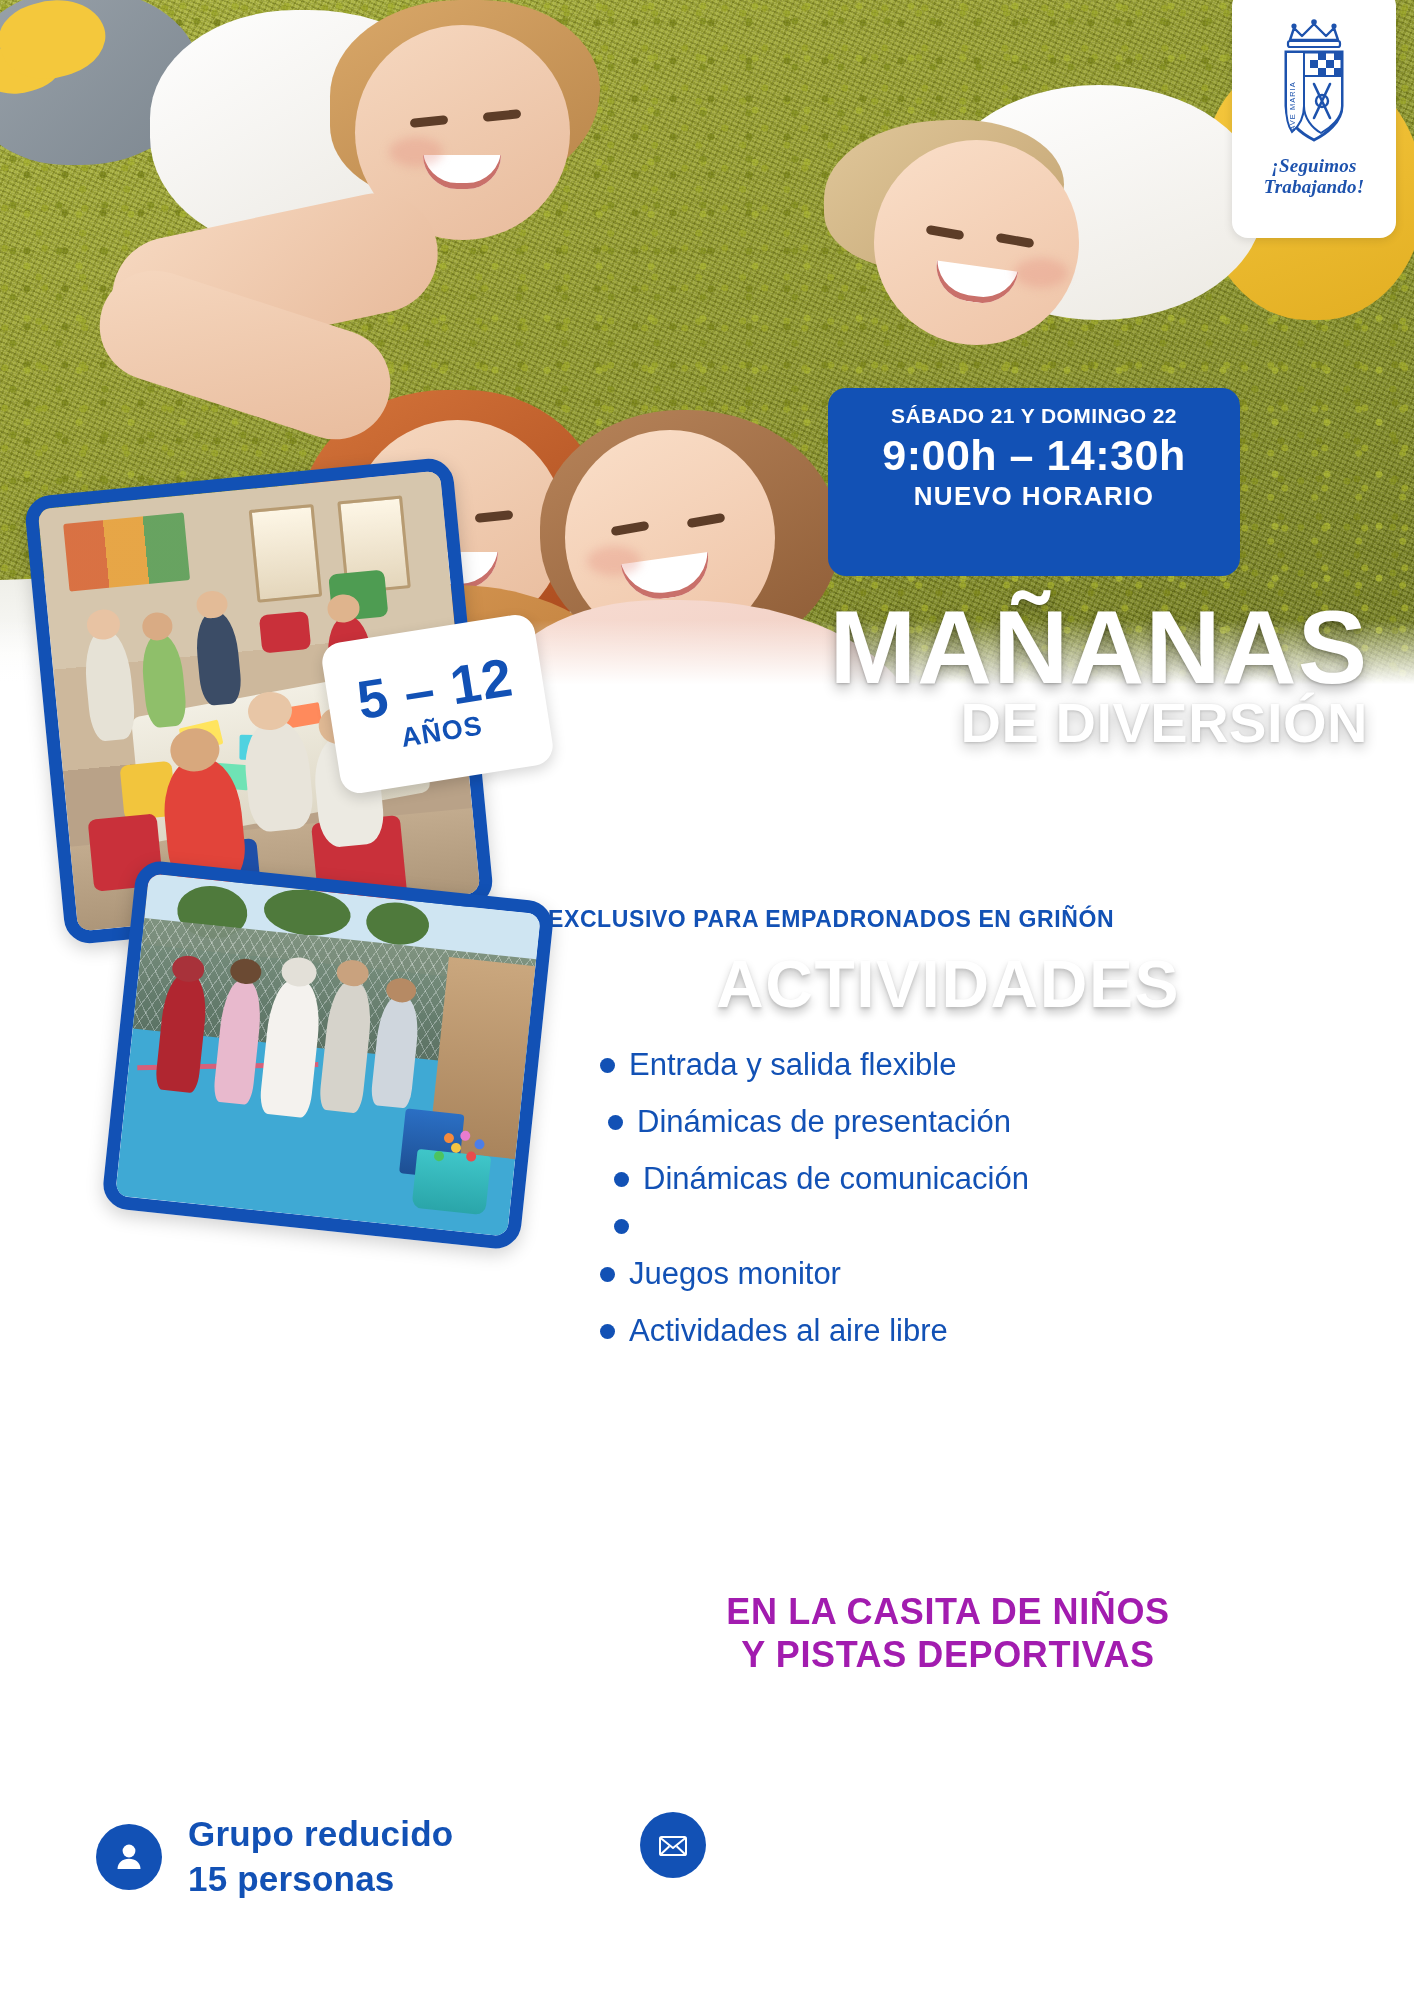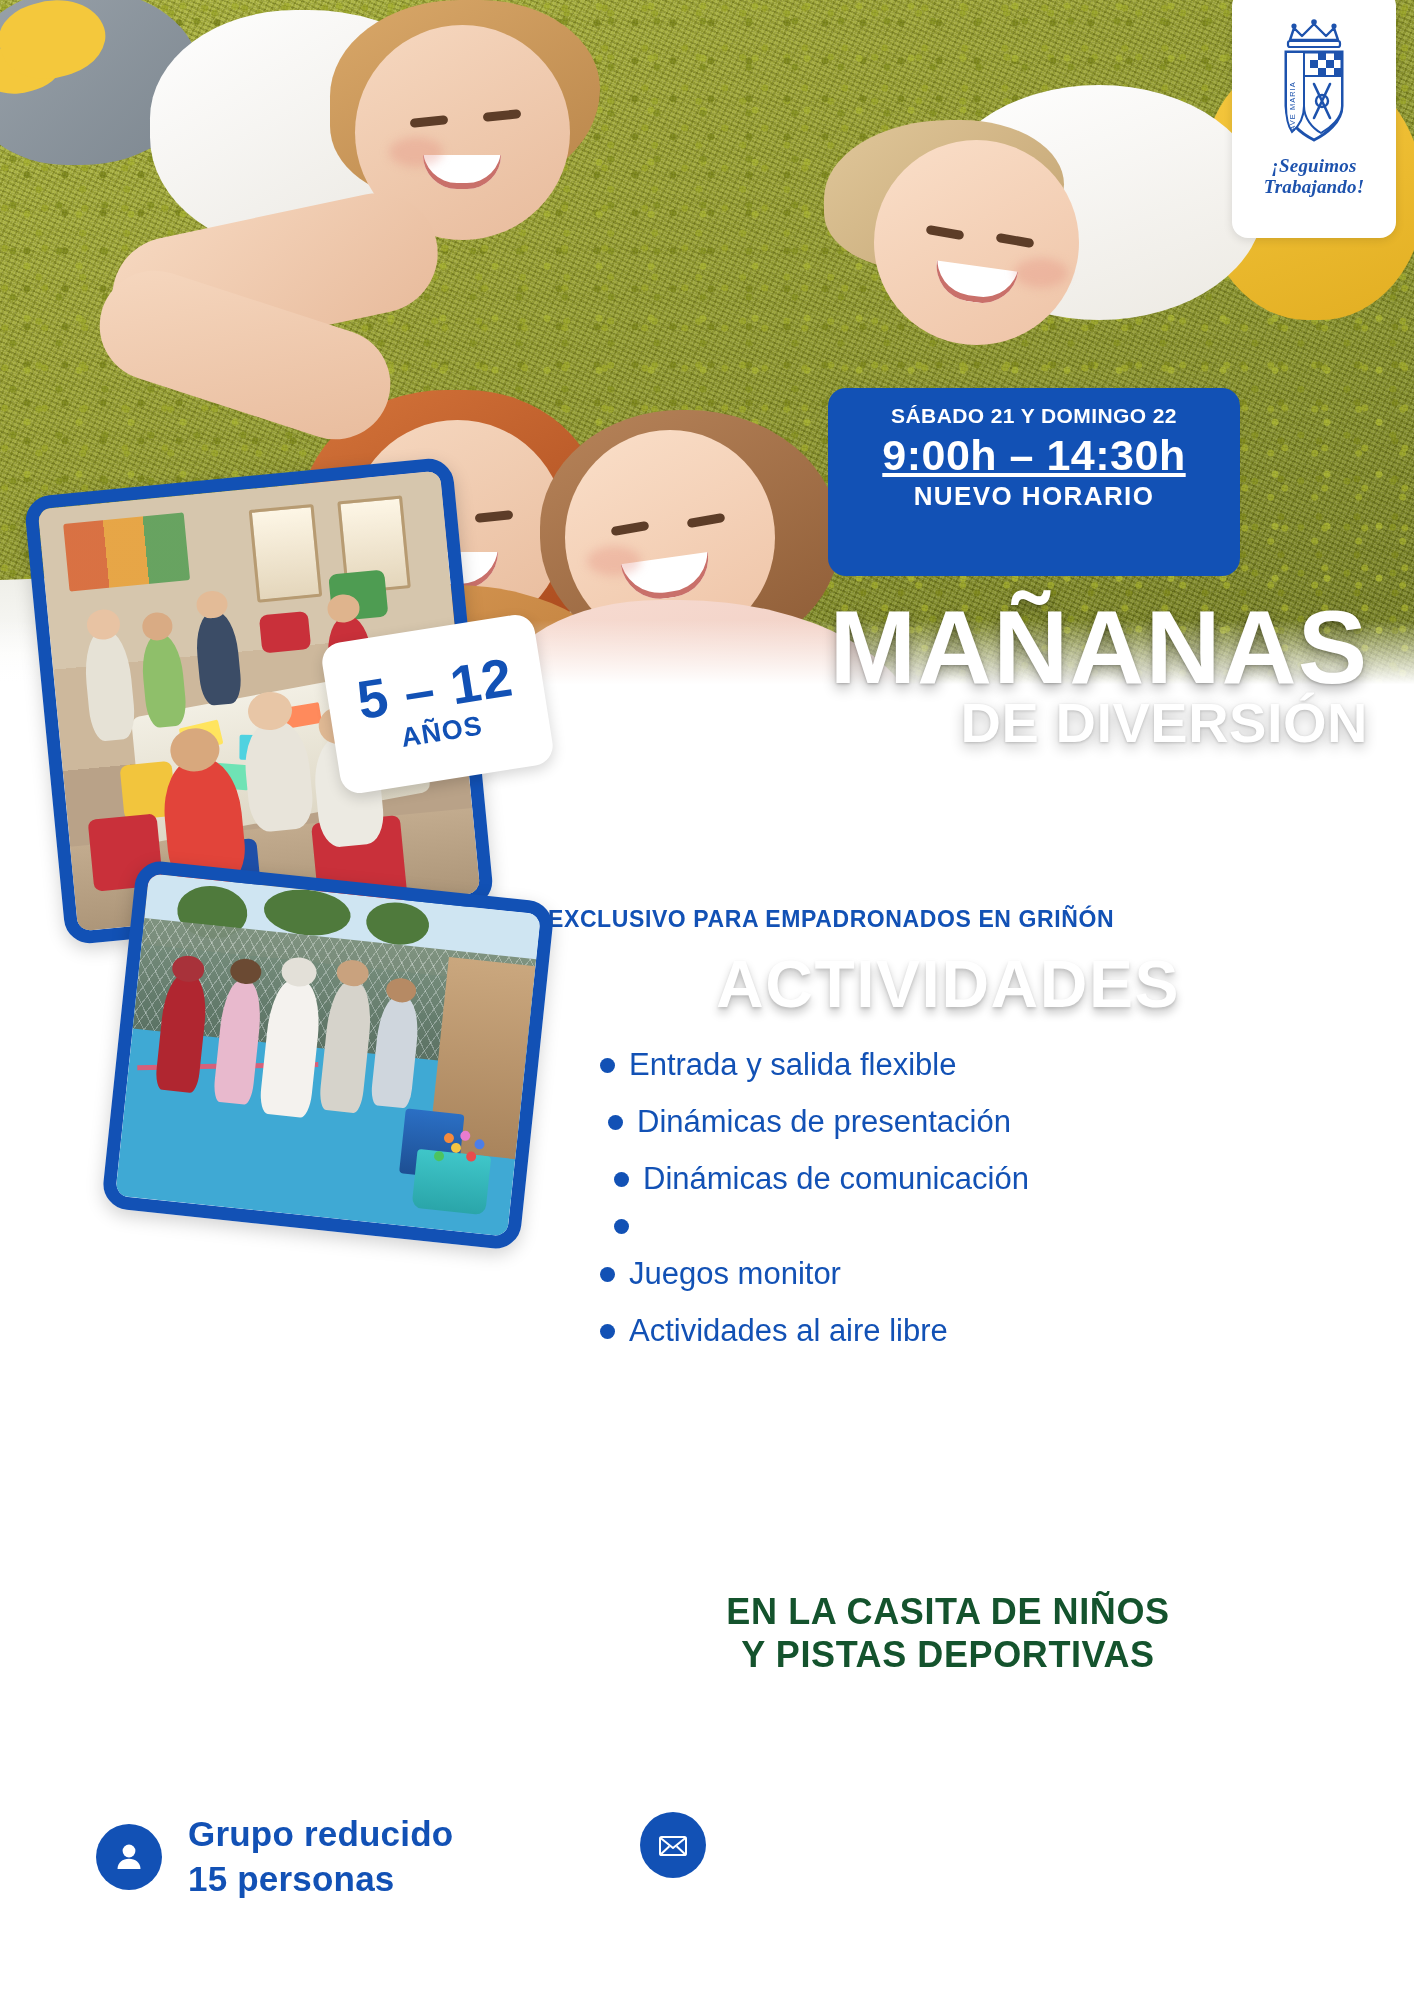--- a/index.html
+++ b/index.html
@@ -115,21 +115,21 @@
     margin-top:2px; letter-spacing:.2px;
   }
 
   
   .sched{
     position:absolute; left:828px; top:388px; width:412px; height:188px;
     background:#1251b5; border-radius:18px; z-index:15;
     color:#fff; text-align:center; padding-top:16px;
   }
   .sched .l1{ font-size:21px; font-weight:bold; letter-spacing:.4px; line-height:1.15;}
-  .sched .l2{ font-size:43px; font-weight:bold; letter-spacing:.5px; margin-top:4px; line-height:1.1;text-decoration:underline;}
+  .sched .l2{ font-size:43px; font-weight:bold; letter-spacing:.5px; margin-top:4px; line-height:1.1;}
   .sched .l3{ font-size:26px; font-weight:bold; letter-spacing:1.4px; margin-top:2px;}
 
   
   .title-wrap{
     position:absolute; right:46px; top:600px; width:760px; text-align:right; z-index:16;
   }
   .title-l1{
     font-size:104px; font-weight:bold; color:#ffffff; line-height:.92;
     letter-spacing:1px;
     text-shadow:0 5px 14px rgba(0,0,0,.30), 0 1px 3px rgba(0,0,0,.25);
@@ -219,21 +219,21 @@
   }
   .acts-list li .dot{
     width:15px; height:15px; border-radius:50%; background:#1251b5; flex:0 0 auto;
   }
   .acts-list li:nth-child(2){ margin-left:8px; }
   .acts-list li:nth-child(3){ margin-left:14px; }
   .acts-list li:nth-child(4){ margin-left:14px; }
 
   .venue{
     position:absolute; left:548px; top:1590px; width:800px; text-align:center;
-    color:#14532d; font-size:36px; font-weight:bold; line-height:1.2; letter-spacing:.6px;
+    color:#a21caf; font-size:36px; font-weight:bold; line-height:1.2; letter-spacing:.6px;
   }
 
   
   .footer{ position:absolute; left:0; top:1800px; width:1414px; height:170px; }
   .fitem{ position:absolute; display:flex; align-items:center; gap:26px; }
   .fitem.left{ left:96px; top:12px; }
   .fitem.right{ left:640px; top:12px; }
   .ficon{ width:66px; height:66px; border-radius:50%; background:#1251b5;
           display:flex; align-items:center; justify-content:center; flex:0 0 auto; }
   .ftext{ color:#1251b5; font-size:35px; font-weight:bold; line-height:1.28; letter-spacing:.2px;}

